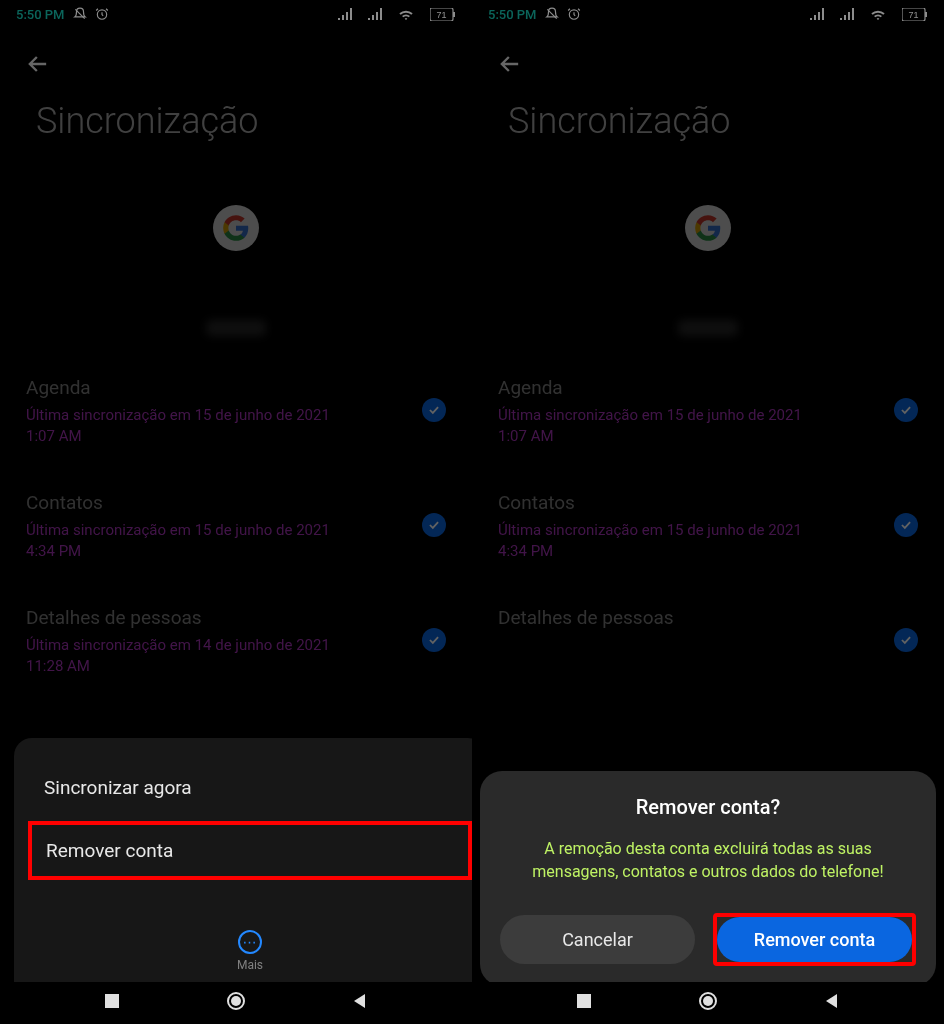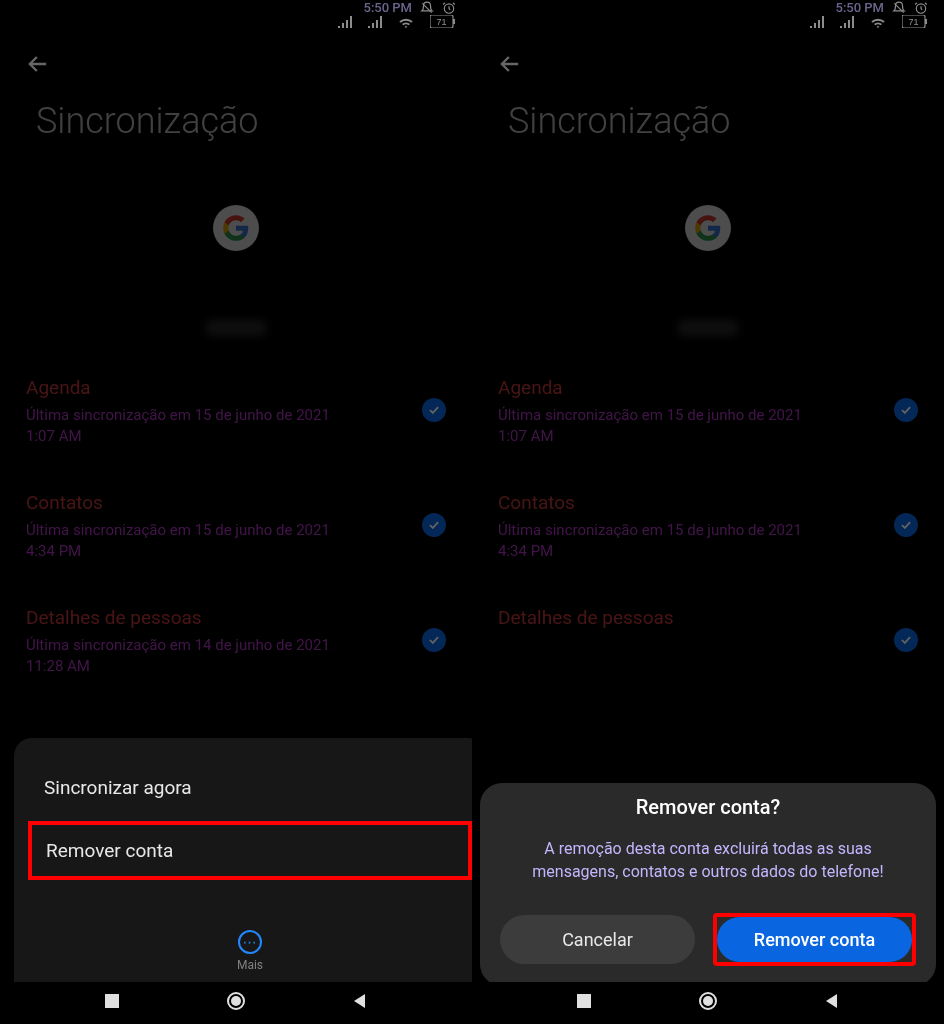--- a/index.html
+++ b/index.html
@@ -1,41 +1,41 @@
 <!DOCTYPE html>
 <html><head>
 <meta charset="utf-8">
 <style>
 * { margin: 0; padding: 0; box-sizing: border-box; }
 body { background: #888; font-family: Roboto, "Helvetica Neue", Arial, sans-serif; width: 944px; height: 1024px; overflow: hidden; position: relative; }
 .container { display: flex; width: 944px; height: 1024px; }
 .phone { width: 472px; height: 1024px; background: #000; position: relative; overflow: hidden; }
-.statusbar { height: 28px; display: flex; align-items: flex-end; justify-content: space-between; padding: 0 16px; color: #c4b5fd; font-size: 13px; font-weight: 500; flex-direction: column; }
+.statusbar { height: 28px; display: flex; align-items: center; justify-content: space-between; padding: 0 16px; color: #14b8a6; font-size: 13px; font-weight: 500; }
 .status-left { display: flex; align-items: center; gap: 8px; }
 .status-right { display: flex; align-items: center; gap: 16px; }
 .status-right svg { display: block; }
 .backbtn { position: absolute; top: 50px; left: 24px; color: #ccc; }
 .page-title { position: absolute; top: 100px; left: 36px; color: #d8d8d8; font-size: 36px; font-weight: 300; }
 .glogo { position: absolute; top: 205px; left: 50%; transform: translateX(-50%); width: 46px; height: 46px; border-radius: 50%; background: #fff; display: flex; align-items: center; justify-content: center; opacity: 0.55; }
 .gblur { position: absolute; top: 320px; left: 50%; transform: translateX(-50%); width: 60px; height: 16px; background: #3a3a3a; filter: blur(5px); border-radius: 4px; opacity: 0.5; }
 .sync-list { position: absolute; top: 376px; left: 0; width: 100%; padding: 0 16px 0 26px; }
 .sync-item { position: relative; margin-bottom: 44px; }
-.sync-item-title { color: #ef4444; font-size: 19px; margin-bottom: 6px; }
+.sync-item-title { color: #a3a3a3; font-size: 19px; margin-bottom: 6px; }
 .sync-item-sub { color: #d946ef; font-size: 15px; line-height: 1.4; max-width: 330px; }
 .check { position: absolute; right: 10px; top: 22px; width: 24px; height: 24px; background: #0a66e0; border-radius: 50%; display: flex; align-items: center; justify-content: center; }
 .overlay { position: absolute; top: 0; left: 0; width: 100%; height: 100%; background: rgba(0,0,0,0.45); }
 .sheet-menu { position: absolute; bottom: 38px; left: 14px; width: 100%; background: #171717; border-top-left-radius: 18px; border-top-right-radius: 18px; padding: 20px 0 14px 0; }
 .sheet-option { color: #e8e8e8; font-size: 19px; padding: 18px 30px; }
 .sheet-highlight { border: 4px solid #ff0000; margin: 4px 14px; }
 .sheet-highlight .inner { color: #e8e8e8; font-size: 19px; padding: 14px 14px; }
 .mais { text-align: center; color: #808080; font-size: 12px; padding-top: 46px; }
 .mais-icon { width: 24px; height: 24px; border: 2px solid #2388ff; border-radius: 50%; margin: 0 auto 4px auto; display: flex; align-items: center; justify-content: center; color: #2388ff; font-size: 14px; letter-spacing: 1px; }
-.dialog { position: absolute; bottom: 38px; left: 8px; right: 8px; background: #2a2a2a; border-radius: 22px; padding: 12px 20px 20px 20px; text-align: center; }
+.dialog { position: absolute; bottom: 38px; left: 8px; right: 8px; background: #2a2a2a; border-radius: 22px; padding: 24px 20px 20px 20px; text-align: center; }
 .dialog-title { color: #fff; font-size: 20px; font-weight: 500; margin-bottom: 18px; }
-.dialog-text { color: #c4b5fd; font-size: 16px; line-height: 1.45; margin-bottom: 30px; padding: 0 8px; }
+.dialog-text { color: #bef264; font-size: 16px; line-height: 1.45; margin-bottom: 30px; padding: 0 8px; }
 .dialog-buttons { display: flex; gap: 18px; align-items: center; }
 .btn-cancel { flex: 1; background: #3c3c3c; color: #e8e8e8; font-size: 18px; padding: 14px 0; border-radius: 30px; text-align: center; }
 .btn-remove-wrap { flex: 1; border: 4px solid #ff0000; border-radius: 4px; }
 .btn-remove { background: #0a66e0; color: #fff; font-size: 18px; font-weight: 500; padding: 12px 0; border-radius: 30px; text-align: center; }
 .navbar { position: absolute; bottom: 0; left: 0; width: 100%; height: 42px; background: #000; display: flex; align-items: center; justify-content: space-around; padding: 0 50px; }
 .navbar div { color: #e0e0e0; }
 .dimmed .sync-item-title, .dimmed .sync-item-sub, .dimmed .page-title { opacity: 0.55; }
 .dimmed .check { opacity: 0.7; }
 .cut-item .sync-item-sub { opacity: 0; }
 </style>

